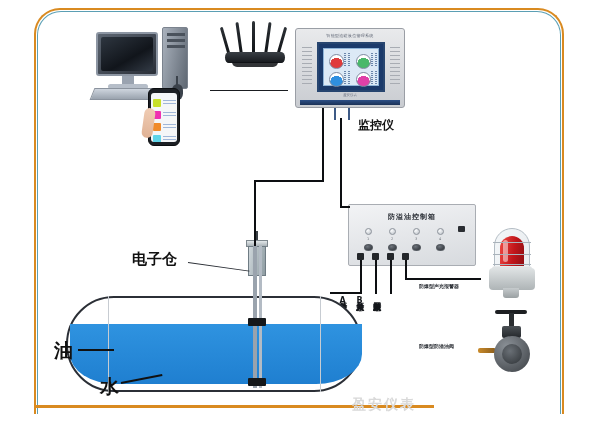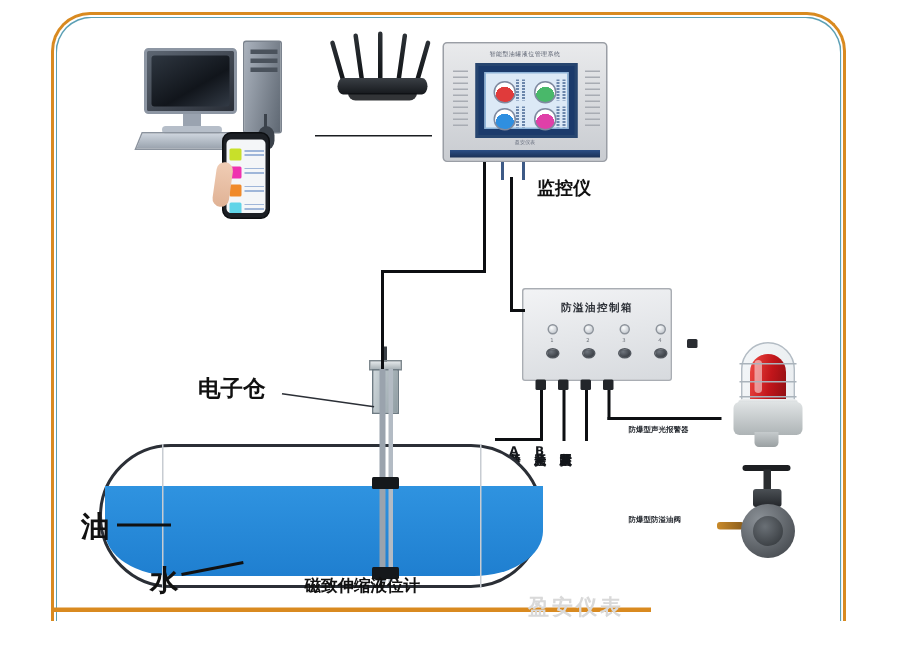--- a/index.html
+++ b/index.html
@@ -71,21 +71,21 @@
       background:#dce9f6;border:1px solid #8fb4d8;box-sizing:border-box;}
   .gauge{position:absolute;width:13px;height:13px;border-radius:50%;border:1px solid #7f8aa0;}
   .gbar{position:absolute;width:2px;background:repeating-linear-gradient(180deg,#6b86ab 0 1px,transparent 1px 2px);}
   .vent{position:absolute;width:10px;height:1px;background:#a8acb3;}
   .dev-foot{position:absolute;left:6px;right:6px;bottom:9px;height:5px;
       text-align:center;font-size:3.4px;color:#6a7180;}
   .dev-strip{position:absolute;left:4px;right:4px;bottom:2px;height:5px;
       background:linear-gradient(180deg,#2c4f86,#1b3157);}
 
   
-  .cbox{position:absolute;left:348px;top:192px;width:100px;height:62px;
+  .cbox{position:absolute;left:348px;top:204px;width:128px;height:62px;
       background:linear-gradient(170deg,#f2f3f5,#d7dade);border:1px solid #a9adb3;
       border-radius:2px;box-sizing:border-box;}
   .cbox-title{position:absolute;left:0;right:0;top:7px;text-align:center;
       font-size:7px;font-weight:700;color:#2b2f36;letter-spacing:1px;}
   .led{position:absolute;width:7px;height:7px;border-radius:50%;
       background:radial-gradient(circle at 35% 30%,#fbfcfd,#b9bfc6);border:1px solid #8d939b;box-sizing:border-box;}
   .led-n{position:absolute;font-size:3.5px;color:#6e737a;width:8px;text-align:center;}
   .knob{position:absolute;width:9px;height:7px;border-radius:50%;
       background:radial-gradient(ellipse at 35% 30%,#6f757d,#2b2f35);border:1px solid #53585f;box-sizing:border-box;}
   .gland{position:absolute;top:253px;width:7px;height:7px;background:#23262a;border-radius:1px;}
@@ -321,21 +321,20 @@
 
   <div>
     <div class="probe-rod"></div>
     <div class="probe-cap"></div>
     <div class="probe-head"></div>
     <div class="probe-tube"></div>
     <div class="probe-tube2"></div>
     <div class="float" style="top:318px"></div>
     <div class="float" style="top:378px"></div>
   </div>
-  <div class="lbl" style="left:203px;top:383px;font-size:11px">磁致伸缩液位计</div>
 
   <div class="lbl" style="left:132px;top:250px;font-size:15px">电子仓</div>
   <div class="lead" style="left:188px;top:262px;width:62px;transform:rotate(8deg)"></div>
 
   <div class="w wv" style="left:254px;top:180px;height:66px"></div>
   <div class="w wh" style="left:254px;top:180px;width:70px"></div>
   <div class="w wv" style="left:322px;top:108px;height:74px"></div>
 
   <div class="w wv" style="left:334px;top:108px;height:12px;background:#3d5a86"></div>
   <div class="w wv" style="left:348px;top:108px;height:12px;background:#3d5a86"></div>

